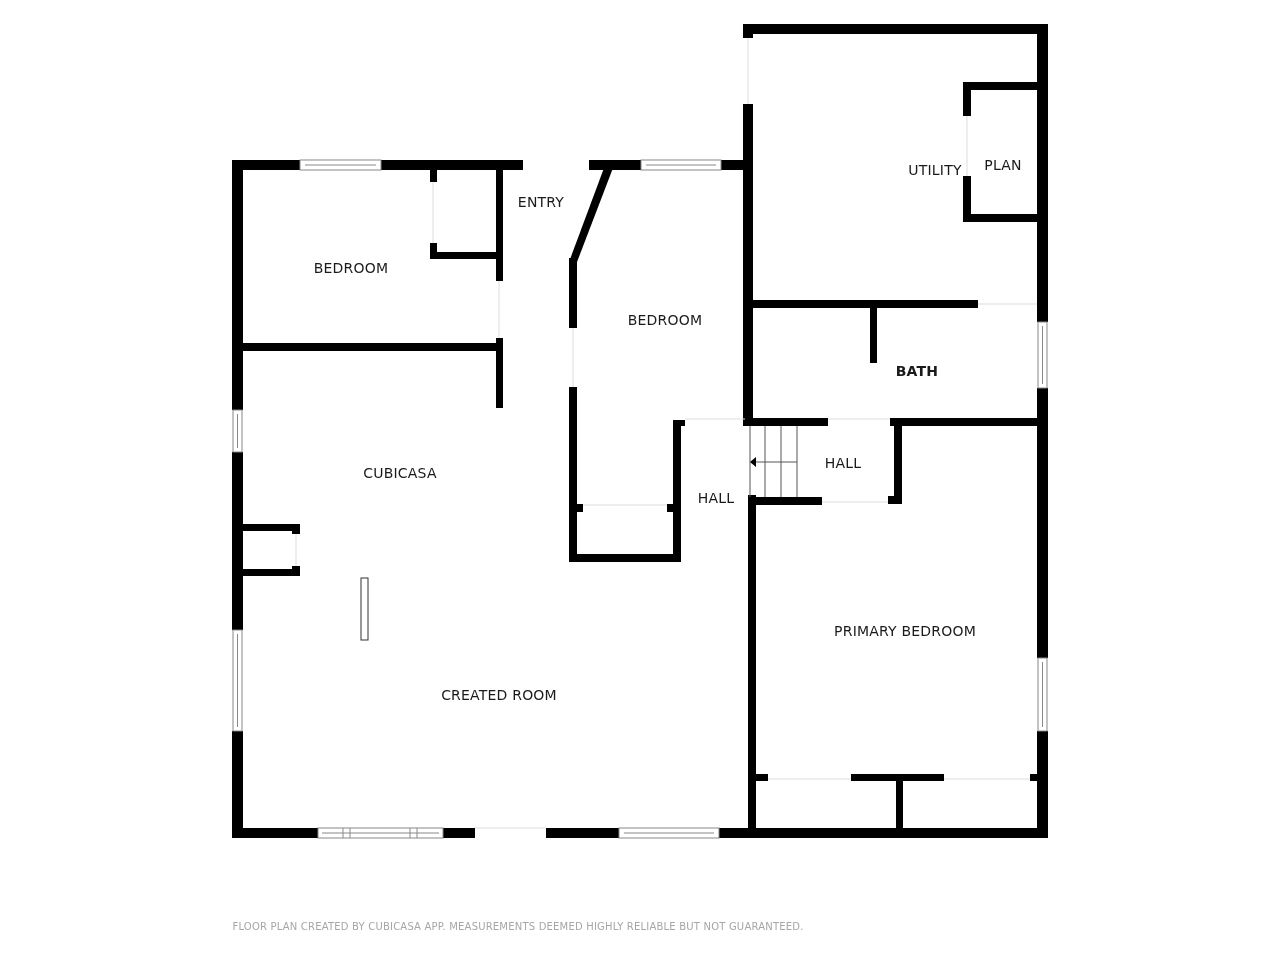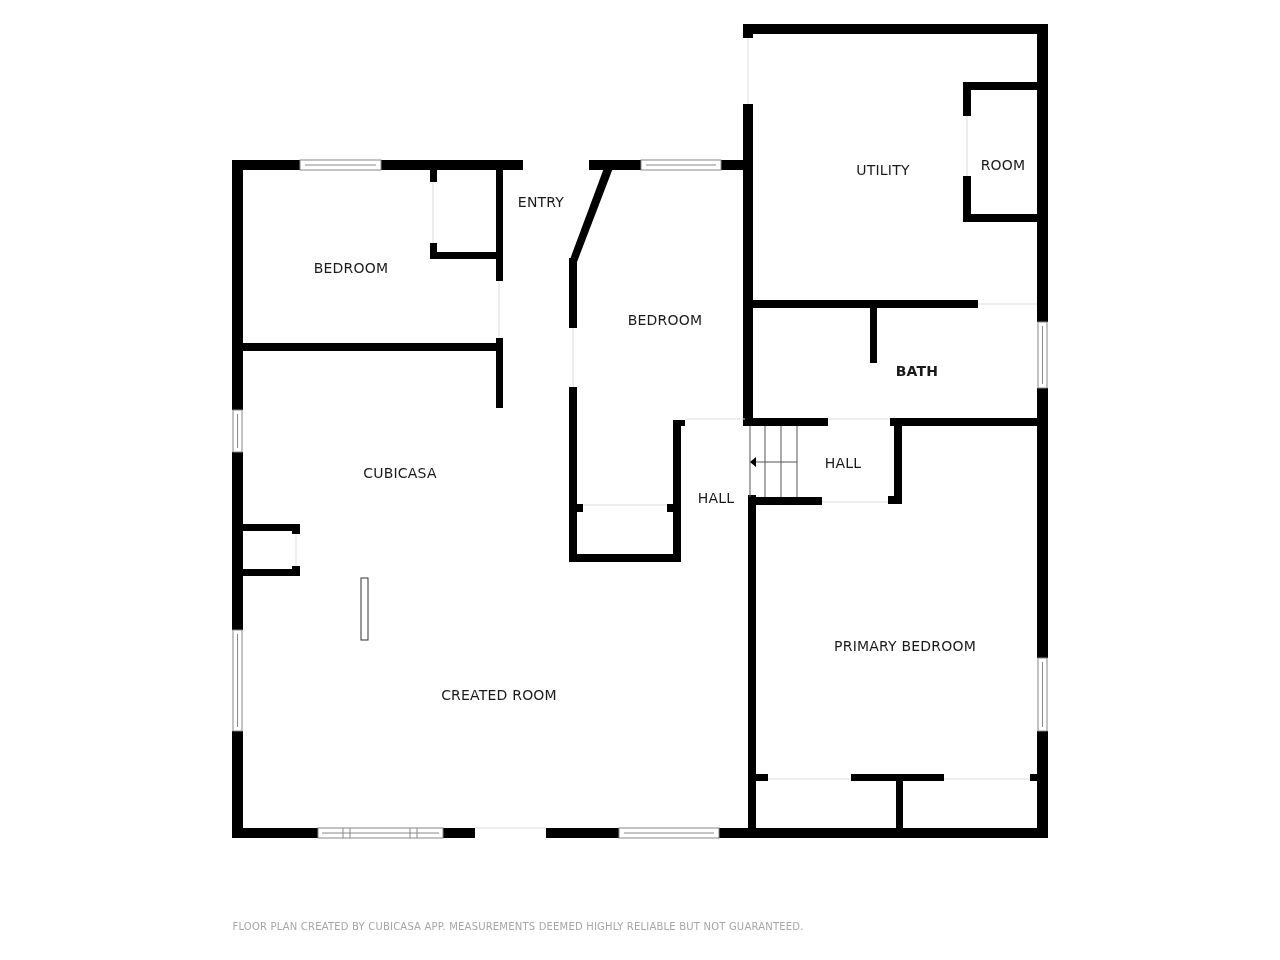--- a/index.html
+++ b/index.html
@@ -128,22 +128,22 @@
     <line x1="752" y1="462" x2="797" y2="462"></line>
   </g>
   <polygon points="750,462 756,457 756,467" fill="#000"></polygon>
 
   <rect x="361" y="578" width="7" height="62" fill="#fff" stroke="#333" stroke-width="1"></rect>
 </svg>
 
 <div class="room-label" style="left:351px;top:268px;">BEDROOM</div>
 <div class="room-label" style="left:541px;top:202px;">ENTRY</div>
 <div class="room-label" style="left:665px;top:320px;">BEDROOM</div>
-<div class="room-label" style="left:883px;top:170px;">UTILITY</div>
-<div class="room-label" style="left:1003px;top:165px;">ROOM</div>
+<div class="room-label" style="left:935px;top:170px;">UTILITY</div>
+<div class="room-label" style="left:1003px;top:165px;">PLAN</div>
 <div class="room-label" style="left:917px;top:371px;font-weight:bold;">BATH</div>
 <div class="room-label" style="left:400px;top:473px;">CUBICASA</div>
 <div class="room-label" style="left:716px;top:498px;">HALL</div>
 <div class="room-label" style="left:843px;top:463px;">HALL</div>
-<div class="room-label" style="left:905px;top:631px;margin-top:15px;">PRIMARY BEDROOM</div>
+<div class="room-label" style="left:905px;top:631px;">PRIMARY BEDROOM</div>
 <div class="room-label" style="left:499px;top:695px;">CREATED ROOM</div>
 
 <div class="footer">FLOOR PLAN CREATED BY CUBICASA APP. MEASUREMENTS DEEMED HIGHLY RELIABLE BUT NOT GUARANTEED.</div>
 
 </body></html>

